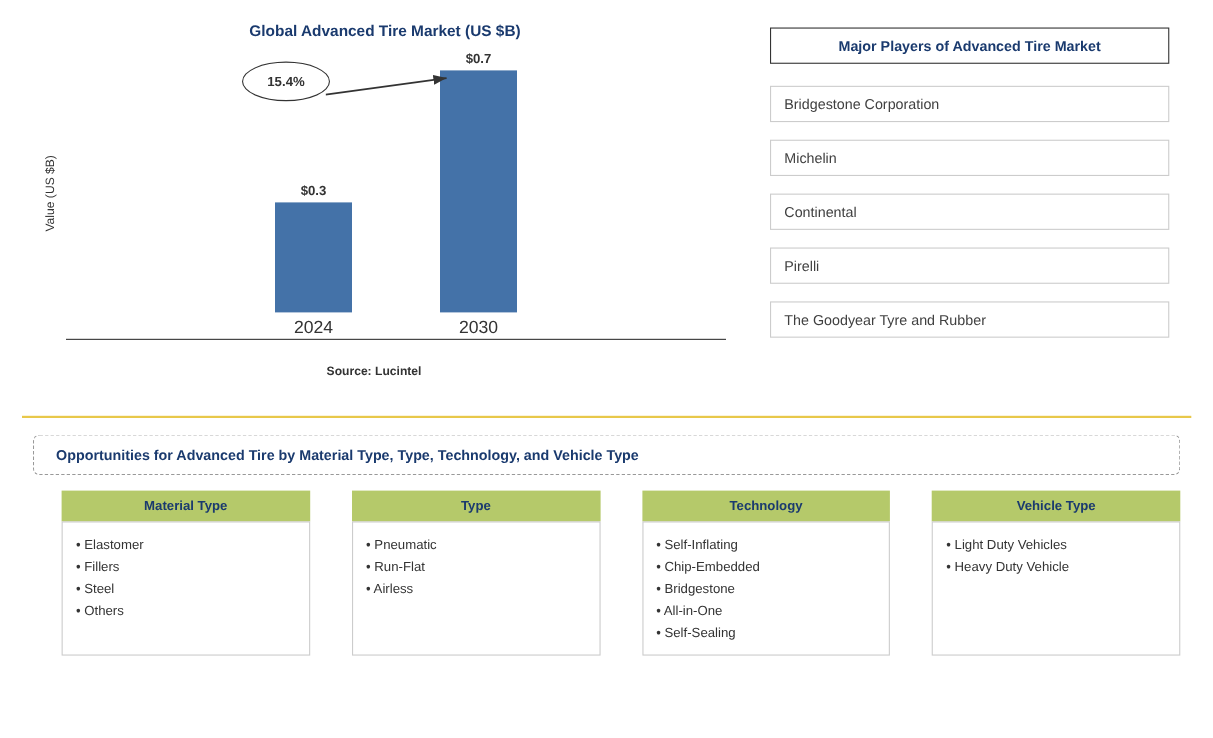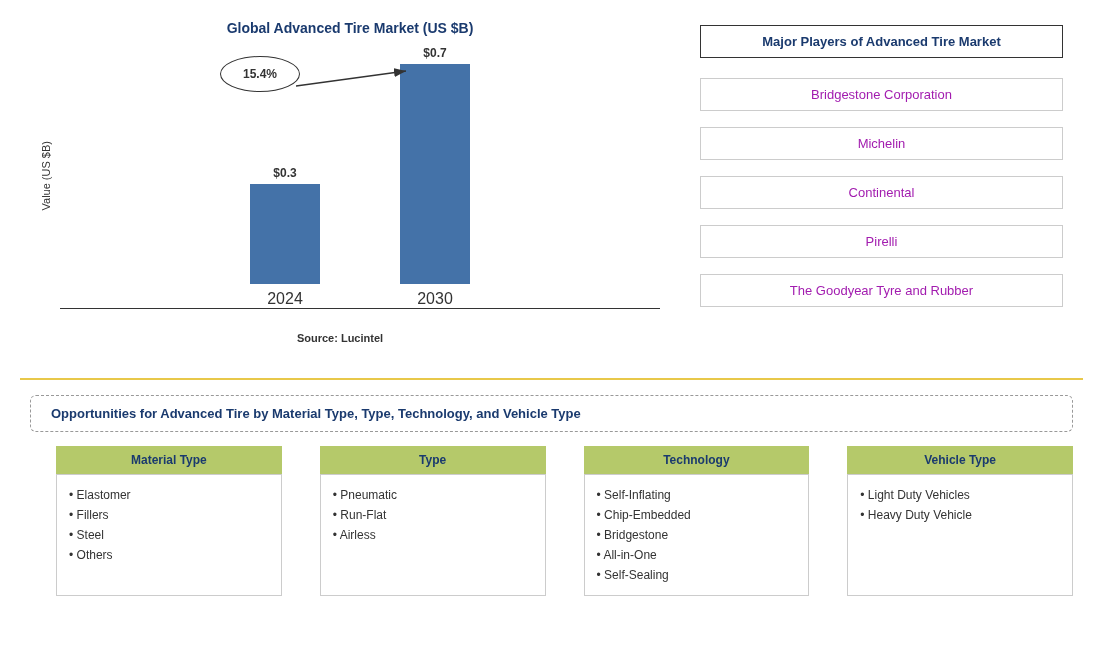--- a/index.html
+++ b/index.html
@@ -151,23 +151,22 @@
       text-align: center;
       font-size: 13px;
       font-weight: bold;
       color: #1a3a6e;
       margin-bottom: 4px;
     }
 
     .player-box {
       border: 1.5px solid #ccc;
       padding: 8px 12px;
-      text-align: center;
       font-size: 13px;
-      color: #a21caf;
+      color: #404040;
     }
 
     
     .bottom-section {
       padding: 15px 10px 10px 10px;
     }
 
     .opportunities-title-box {
       border: 1.5px dashed #999;
       border-radius: 6px;

